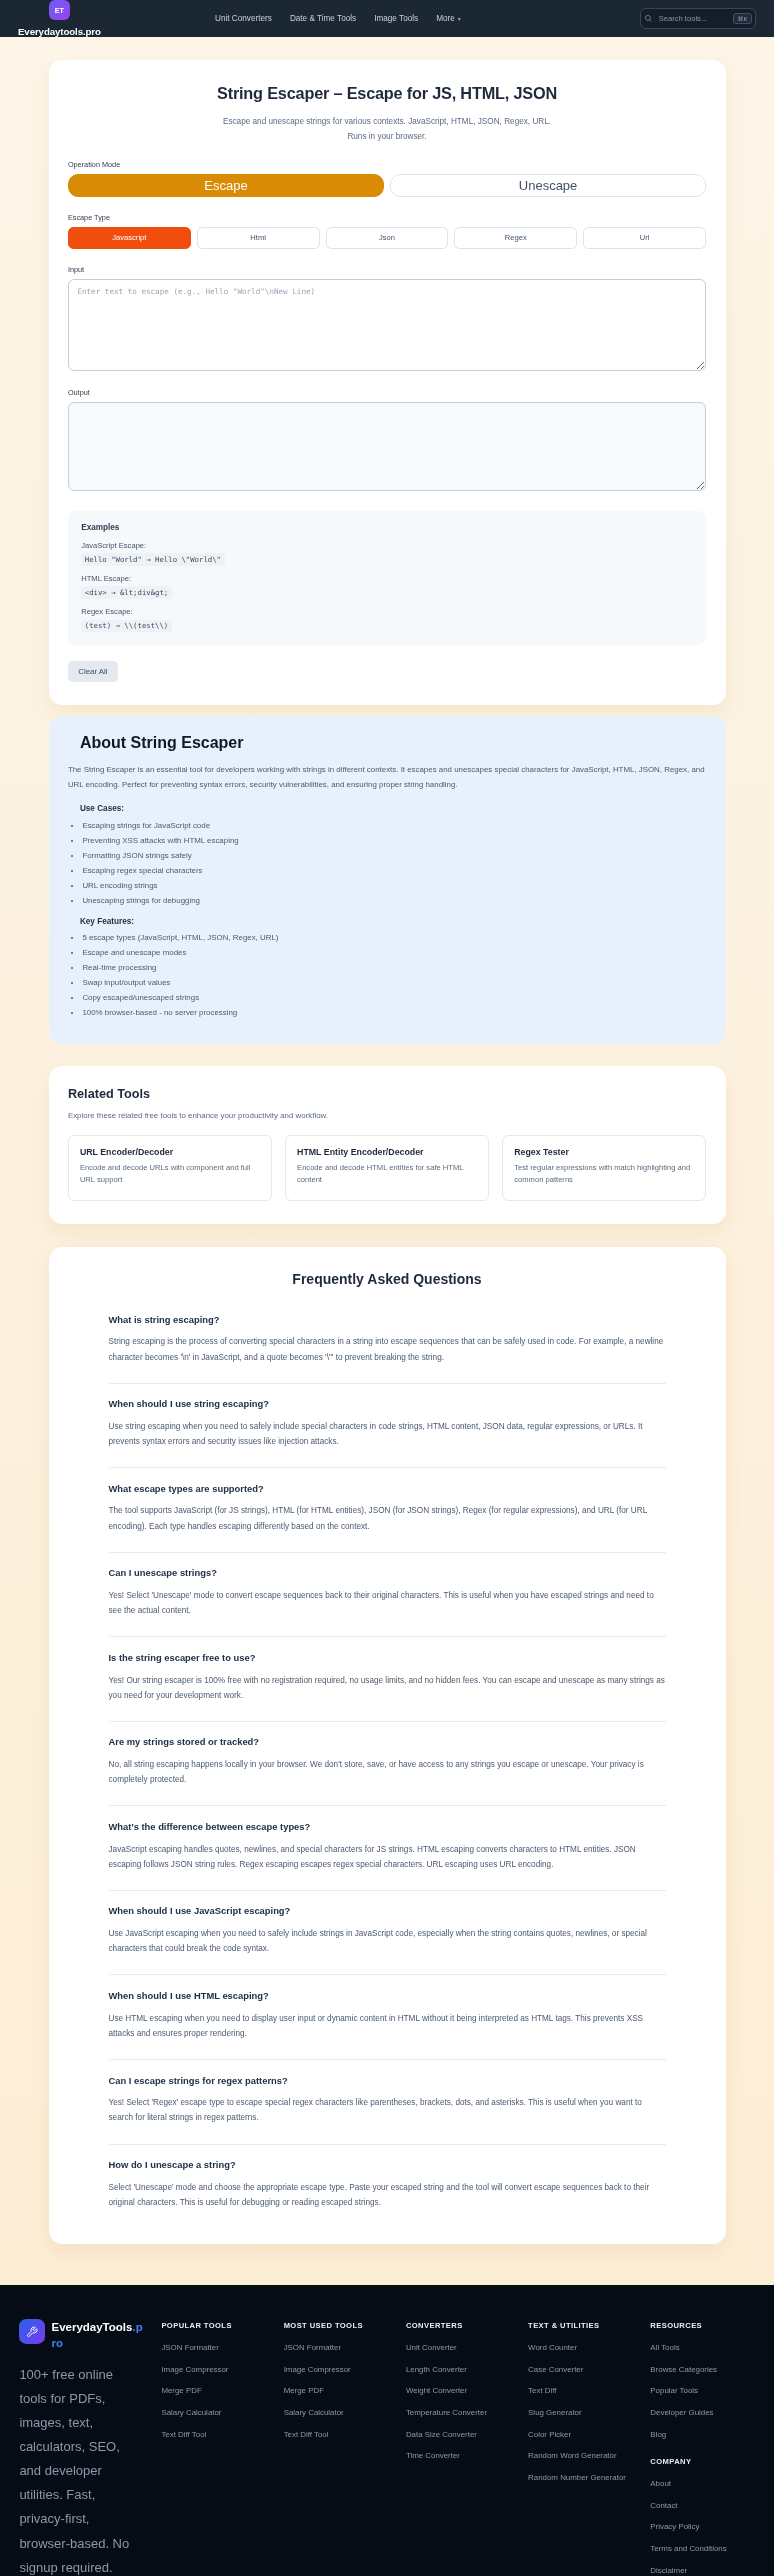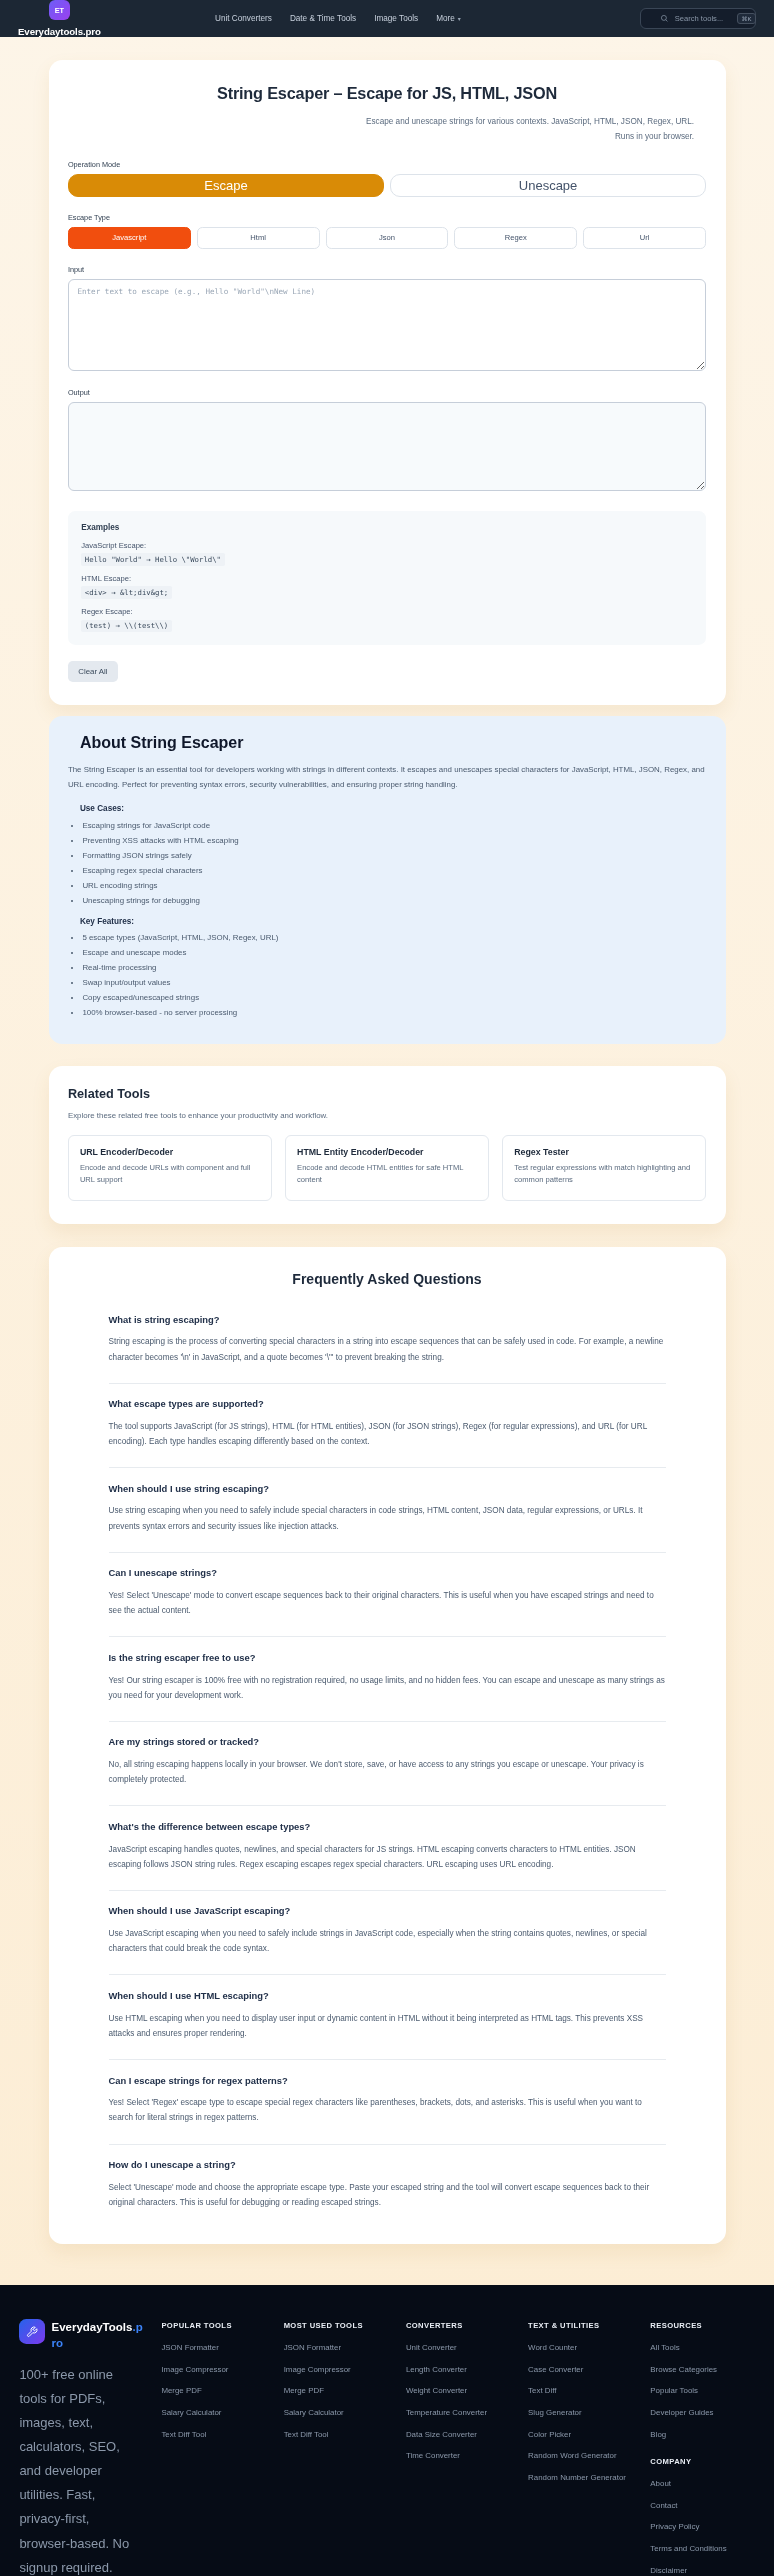--- a/index.html
+++ b/index.html
@@ -18,34 +18,34 @@
   .navbar{height:37px;background:var(--header_bg);display:flex;align-items:center;
           padding:0 18px;justify-content:space-between;}
   .brand{display:flex;align-items:center;gap:6px;flex-direction:column;}
   .brand-badge{width:20.6px;height:20.6px;border-radius:6px;font-size:7.3px;font-weight:700;color:#fff;
                background:linear-gradient(135deg,#6d5df6,#9a41f0);display:flex;align-items:center;justify-content:center;}
   .brand-name{color:#fff;font-weight:700;font-size:9.7px;letter-spacing:-0.1px;}
   .nav{display:flex;gap:18px;align-items:center;margin-right:73px;margin-left:8px;}
   .nav a{color:#c7d0dc;font-size:8.2px;display:flex;align-items:center;gap:3px;}
   .chev{font-size:6px;color:#97a3b3;}
   .search{width:116px;height:20.6px;background:#141d2b;border:0.6px solid #3a4656;border-radius:6px;
-          display:flex;align-items:center;gap:4.2px;padding:0 19px;color:#8a97a8;}
+          display:flex;align-items:center;gap:4.2px;padding:0 3px;color:#8a97a8;}
   .search input{background:transparent;border:none;outline:none;color:#b9c3d0;font-size:7.6px;width:60px;
                 font-family:"Liberation Sans",sans-serif;}
   .search input::placeholder{color:#8a97a8;}
   .kbd{margin-left:auto;background:#1f2a3a;border:0.6px solid #45505f;border-radius:3px;font-size:6px;
        padding:1.2px 3.6px;color:#9aa7b8;}
 
   
   .page{width:677px;margin:0 auto;padding:23px 0 20.6px;}
   .card{background:#fff;border-radius:13.3px;box-shadow:0 8.5px 18px rgba(176,124,44,0.10);padding:20.6px 19.4px 23px;}
 
   
   .tool-title{text-align:center;font-size:16.3px;font-weight:700;margin:3.6px 0 12px;letter-spacing:-0.2px;color:#1e2a3b;}
-  .tool-subtitle{text-align:right;color:#5b6b7f;font-size:8.2px;line-height:1.8;margin:12px;}
+  .tool-subtitle{text-align:center;color:#5b6b7f;font-size:8.2px;line-height:1.8;margin:12px;}
   .field-label{font-size:7.3px;font-weight:400;color:#2f3e50;margin:15.7px 0 4.8px;}
   .mode-row,.type-row{display:flex;gap:6px;}
   .mode-btn{flex:1;height:23px;background:#fff;border:0.6px solid #dde3ea;color:#44536a;border-radius:10px;font-size:13px;}
   .mode-btn.active{background:var(--accent_escape);border-color:var(--accent_escape);color:#fff;}
   .type-btn{flex:1;height:22.4px;background:#fff;border:0.6px solid #dde3ea;color:#44536a;border-radius:5.4px;font-size:7.6px;}
   .type-btn.active{background:var(--accent_type);border-color:var(--accent_type);color:#fff;}
   textarea{width:100%;border:0.6px solid #c6ced9;border-radius:6px;padding:7.3px 8.5px;
            font-family:"DejaVu Sans Mono",monospace;font-size:7.6px;color:#334155;resize:vertical;background:#fff;}
   textarea::placeholder{color:#9aa7b6;}
   .input-area{height:92px;}
@@ -220,26 +220,26 @@
     </div>
   </section>
 
   <section class="card faq-card">
     <h2 class="faq-title">Frequently Asked Questions</h2>
     <div class="faq-item">
       <h3 class="faq-q">What is string escaping?</h3>
       <p class="faq-a">String escaping is the process of converting special characters in a string into escape sequences that can be safely used in code. For example, a newline character becomes '\n' in JavaScript, and a quote becomes '\"' to prevent breaking the string.</p>
     </div>
     <div class="faq-item">
+      <h3 class="faq-q">When should I use string escaping?</h3>
+      <p class="faq-a">Use string escaping when you need to safely include special characters in code strings, HTML content, JSON data, regular expressions, or URLs. It prevents syntax errors and security issues like injection attacks.</p>
+    </div>
+    <div class="faq-item">
       <h3 class="faq-q">What escape types are supported?</h3>
       <p class="faq-a">The tool supports JavaScript (for JS strings), HTML (for HTML entities), JSON (for JSON strings), Regex (for regular expressions), and URL (for URL encoding). Each type handles escaping differently based on the context.</p>
-    </div>
-    <div class="faq-item">
-      <h3 class="faq-q">When should I use string escaping?</h3>
-      <p class="faq-a">Use string escaping when you need to safely include special characters in code strings, HTML content, JSON data, regular expressions, or URLs. It prevents syntax errors and security issues like injection attacks.</p>
     </div>
     <div class="faq-item">
       <h3 class="faq-q">Can I unescape strings?</h3>
       <p class="faq-a">Yes! Select 'Unescape' mode to convert escape sequences back to their original characters. This is useful when you have escaped strings and need to see the actual content.</p>
     </div>
     <div class="faq-item">
       <h3 class="faq-q">Is the string escaper free to use?</h3>
       <p class="faq-a">Yes! Our string escaper is 100% free with no registration required, no usage limits, and no hidden fees. You can escape and unescape as many strings as you need for your development work.</p>
     </div>
     <div class="faq-item">

